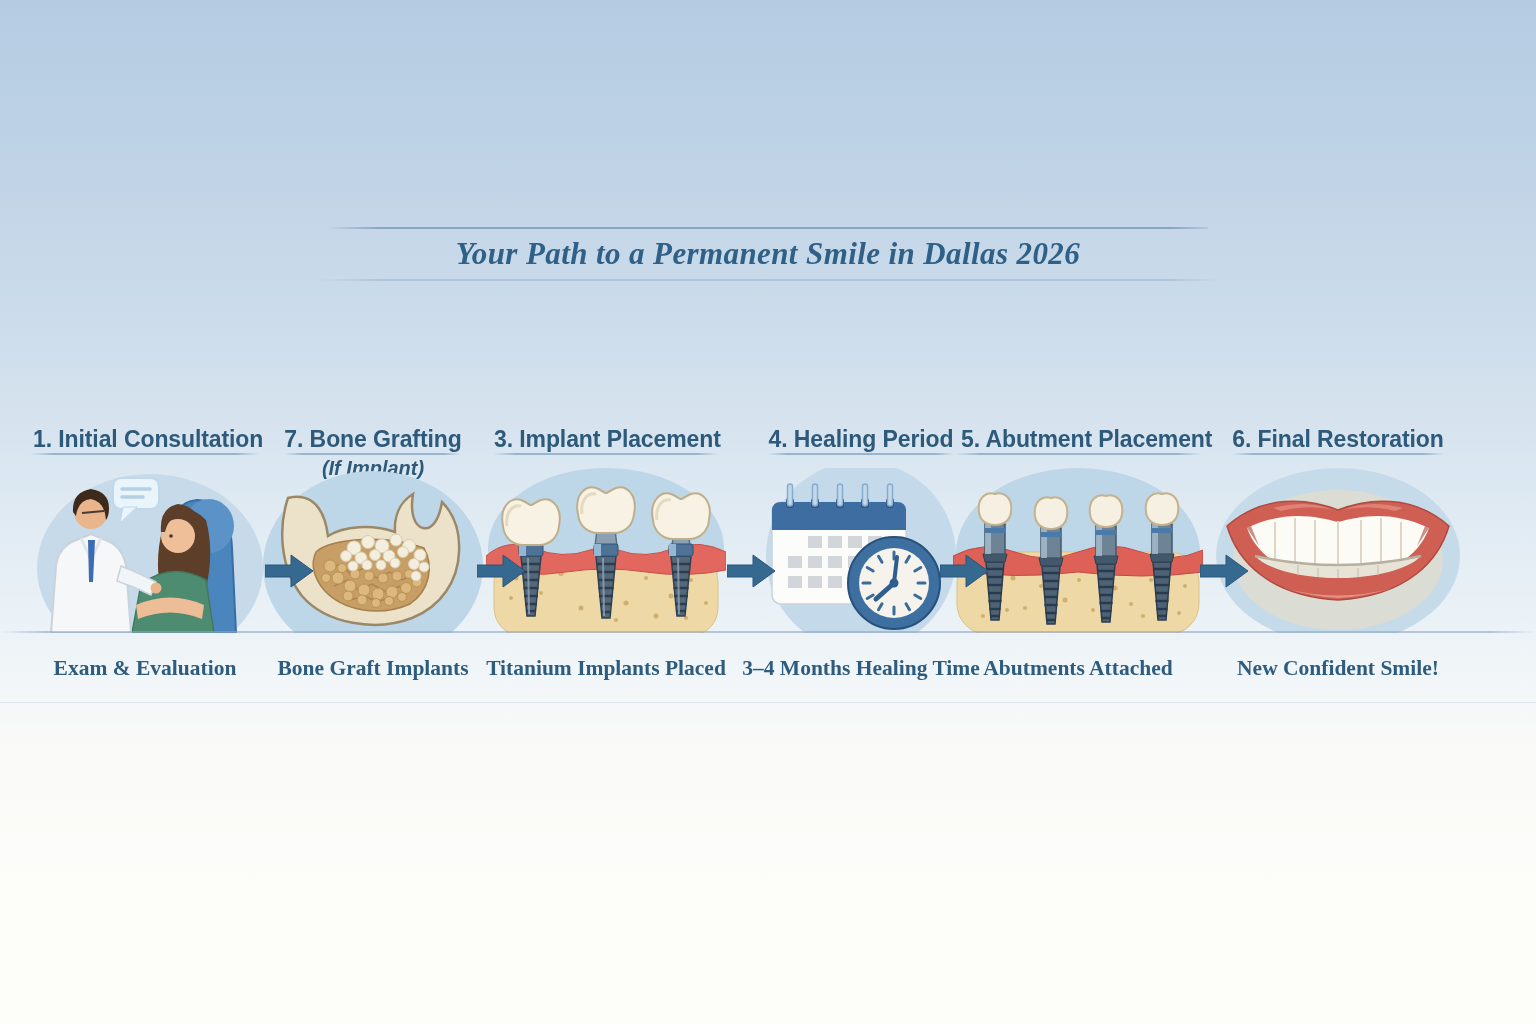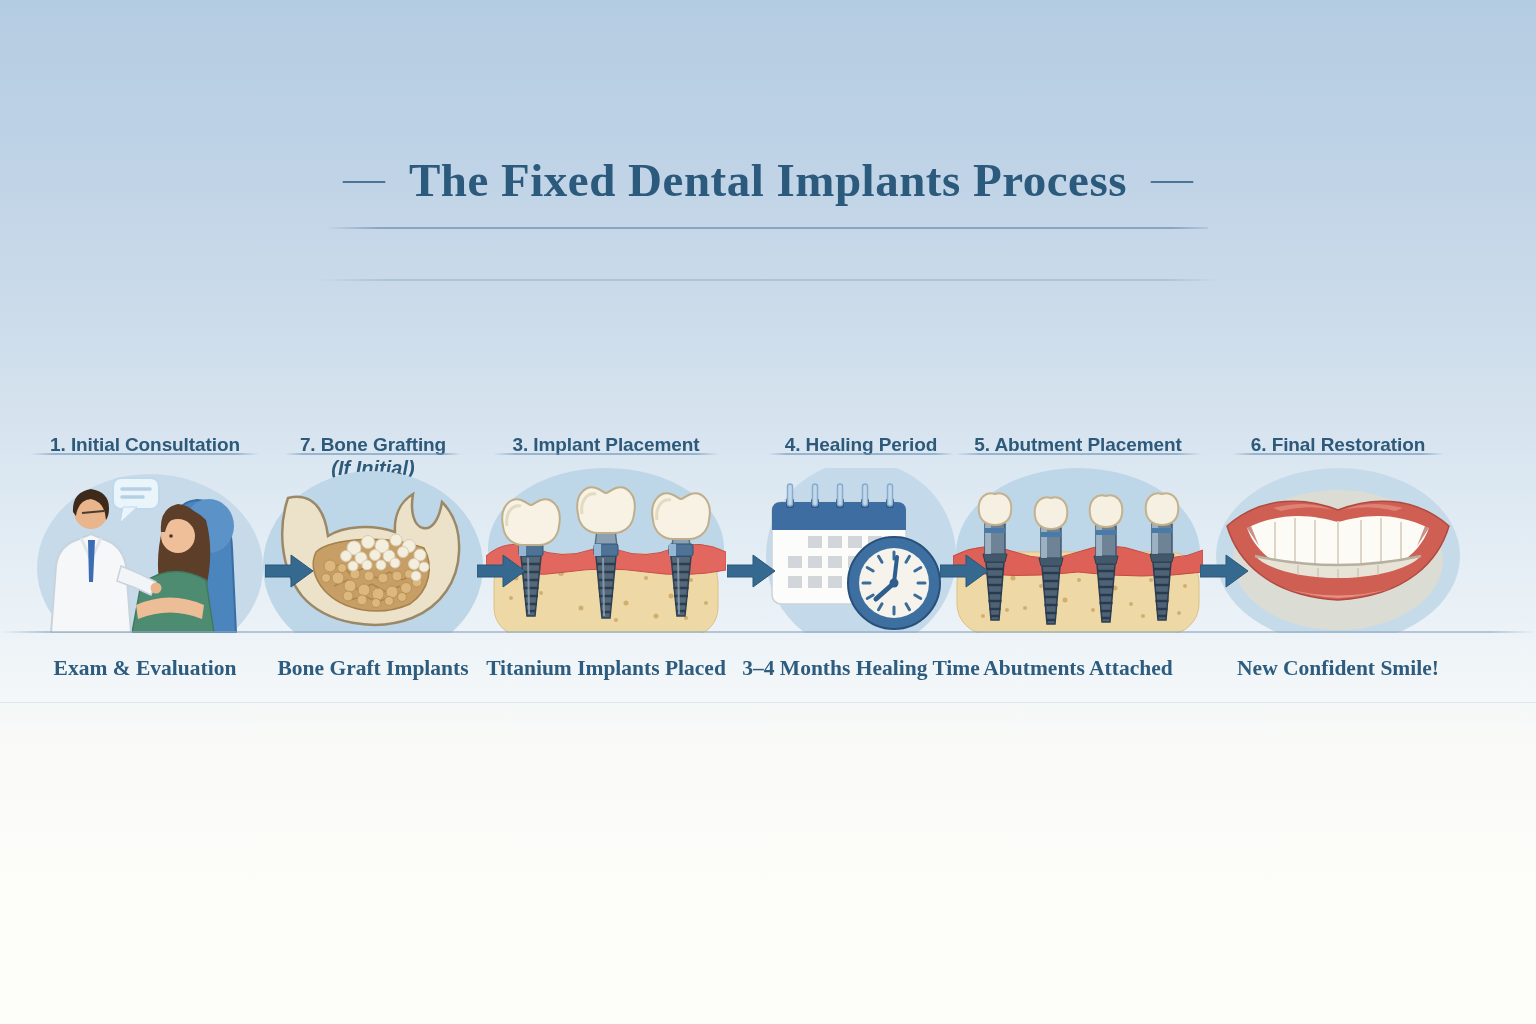--- a/index.html
+++ b/index.html
@@ -16,21 +16,21 @@
   }
   .title-dash{font-family:"Liberation Serif",serif;font-size:42px;font-weight:400;color:#4d7494;margin:0 24px;vertical-align:4px;}
   .rule{position:absolute;height:2px;}
   .rule-title{top:227px;left:326px;width:882px;
     background:linear-gradient(90deg,rgba(88,126,160,0),rgba(88,126,160,.55) 6%,rgba(88,126,160,.55) 96%,rgba(88,126,160,.15));}
   .subtitle{position:absolute;top:236px;left:0;width:100%;text-align:center;
     font-family:"Liberation Serif",serif;font-style:italic;font-size:31px;font-weight:600;color:#2f6087;letter-spacing:.4px;}
   .rule-subtitle{top:279px;left:316px;width:902px;background:linear-gradient(90deg,rgba(120,155,185,0),rgba(120,155,185,.35) 8%,rgba(120,155,185,.35) 94%,rgba(120,155,185,0));}
   
   .step{position:absolute;top:418px;height:285px;text-align:center;color:#2d5a7a;}
-  .step h3{margin:16px;font-size:19px;font-weight:700;letter-spacing:-.1px;white-space:nowrap;}
+  .step h3{margin:8px;font-size:23px;font-weight:700;letter-spacing:-.1px;white-space:nowrap;}
   .step-rule{position:absolute;top:35px;left:50%;transform:translateX(-50%);height:2px;
     background:linear-gradient(90deg,rgba(115,155,190,0),rgba(108,148,185,.6) 10%,rgba(108,148,185,.6) 90%,rgba(115,155,190,0));}
   .step-sub{position:absolute;top:39px;left:0;width:100%;font-size:20px;font-weight:700;font-style:italic;white-space:nowrap;}
   .art{position:absolute;top:50px;left:50%;transform:translateX(-50%);overflow:hidden;line-height:0;}
   .caption{position:absolute;top:238px;left:50%;transform:translateX(-50%);
     font-family:"Liberation Serif",serif;font-weight:700;font-size:21.5px;color:#2e5c7e;white-space:nowrap;}
   
   .step1{left:25px;width:240px;}   .step1 .step-rule{width:228px;} .step1 .art{width:240px;height:165px;}
   .step2{left:258px;width:230px;}  .step2 .step-rule{width:176px;} .step2 .art{width:230px;height:165px;}
   .step3{left:486px;width:240px;}  .step3 .step-rule{width:226px;} .step3 .art{width:240px;height:165px;}
@@ -43,24 +43,22 @@
   
   .floor{position:absolute;top:631px;left:0;width:1536px;height:2px;
     background:linear-gradient(90deg,rgba(140,168,195,0),rgba(140,168,195,.6) 3%,rgba(140,168,195,.6) 97%,rgba(140,168,195,0));}
   .band{position:absolute;top:702px;left:0;width:1536px;height:1px;background:rgba(185,202,218,.38);}
 </style>
 </head>
 <body>
 
 <div class="canvas">
 
-  <div class="title-row">
-    <span class="title-dash">—</span><h1>The Fixed Dental Implants Process</h1><span class="title-dash">—</span>
-  </div>
   <div class="rule rule-title"></div>
+  <div class="subtitle">Your Path to a Permanent Smile in Dallas 2026</div>
   <div class="rule rule-subtitle"></div>
 
   <section class="step step1">
     <h3>1. Initial Consultation</h3>
     <div class="step-rule"></div>
     <div class="step-sub"></div>
     <div class="art">
       <svg width="240" height="165" viewBox="0 0 240 165">
         <ellipse cx="125" cy="100" rx="113" ry="94" fill="#c6daea"></ellipse>
 
@@ -89,21 +87,21 @@
         <path d="M48 44 Q47 24 66 21 Q84 24 84 40 Q84 48 81 52 Q80 34 66 31 Q53 32 51 48 Z" fill="#3e2a1b"></path>
         <path d="M57 45 L79 43" stroke="#4a3b30" stroke-width="2"></path>
       </svg>
     </div>
     <div class="caption">Exam &amp; Evaluation</div>
   </section>
 
   <section class="step step2">
     <h3>7. Bone Grafting</h3>
     <div class="step-rule"></div>
-    <div class="step-sub">(If Initial)</div>
+    <div class="step-sub">(If Implant)</div>
     <div class="art">
       <svg width="230" height="165" viewBox="0 0 230 165">
         <ellipse cx="115" cy="98" rx="110" ry="95" fill="#bdd6e8"></ellipse>
 
         <path d="M30 30 C20 60 22 100 44 128 C68 156 118 164 154 150 C184 138 200 112 201 84 C202 64 196 46 184 34 C181 52 174 62 165 60 C156 58 152 44 155 26 C142 34 136 48 137 64 C114 56 86 58 70 68 C68 52 62 38 52 32 C45 28 37 28 30 30 Z" fill="#ece2c9" stroke="#9a8867" stroke-width="2.5"></path>
 
         <path d="M58 84 C72 70 130 66 166 80 C176 98 172 122 152 136 C120 150 84 142 66 122 C56 110 52 96 58 84 Z" fill="#c69e66" stroke="#a5814c" stroke-width="1.5"></path>
         <path d="M70 100 L84 96 L92 106 L106 100 L118 110 L132 104 L144 112 L156 106 M76 118 L90 112 L100 122 L114 116 L128 124 L142 118 M92 132 L106 128 L120 134 L134 128" stroke="#9c7840" stroke-width="1.5" fill="none" opacity=".65"></path>
 
         <g fill="#dcb87e" stroke="#bb9354" stroke-width="1">

